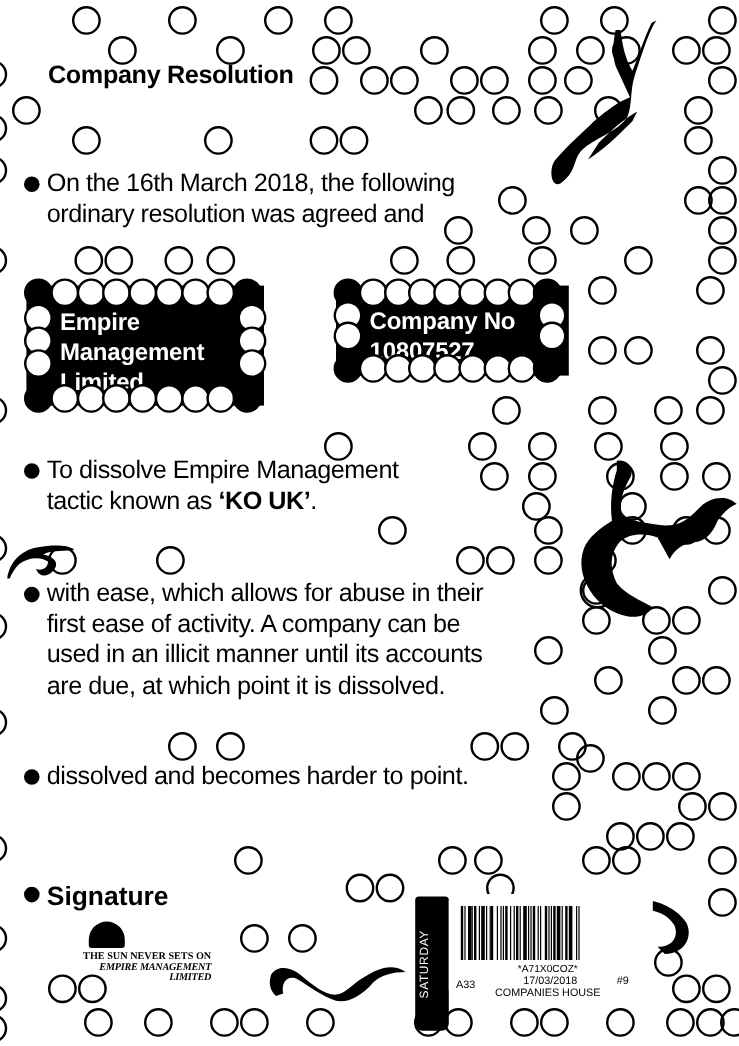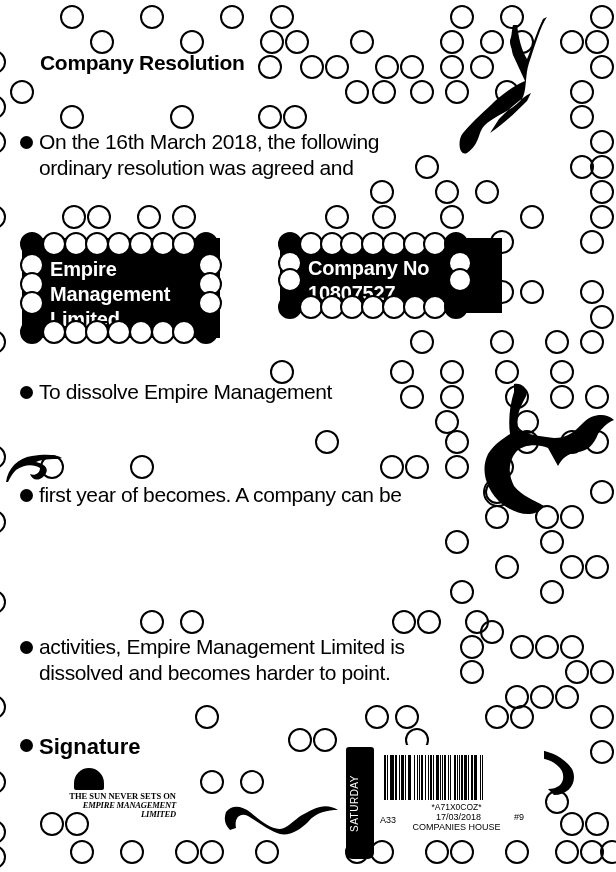--- a/index.html
+++ b/index.html
@@ -225,21 +225,21 @@
   <path d="M4 12 C10 4 20 6 28 12 C40 22 52 32 62 28 C70 24 74 18 82 14 C92 8 104 2 116 10 C106 10 94 12 86 22 C78 30 68 36 58 34 C46 30 36 22 26 16 C18 12 12 18 14 28 L8 30 C2 24 2 18 4 12 Z" fill="#000"></path>
 </svg>
 <svg class="blob" style="left:530px;top:745px" width="60" height="60" viewBox="0 0 60 60">
   <path d="M4 4 C20 6 34 12 42 24 C48 36 40 50 24 50 L18 44 C30 44 36 36 32 26 C26 16 16 14 6 12 Z" fill="#000"></path>
 </svg>
 
 <div class="title layer">
   <div>Company Resolution</div>
 </div>
 
-<div class="para layer" style="top:129px">
+<div class="para layer" style="top:140px">
   <span class="bullet"></span>
   <div class="text">
     <div>On the 16th March 2018, the following</div>
     <div>ordinary resolution was agreed and</div>
   </div>
 </div>
 
 <div class="badge layer" id="badge1" style="left:22px;top:238px;width:198px;height:100px">
   <div class="label" style="left:28px;top:19px">Empire</div>
   <div class="label" style="left:28px;top:44px">Management</div>
@@ -263,21 +263,21 @@
     <div class="dot black" style="left: 172px; top: -6px;"></div>
     <div class="dot black" style="left: 172px; top: 82px;"></div>
     <div class="dot" style="left: -2px; top: 15px;"></div>
     <div class="dot" style="left: 176px; top: 15px;"></div>
     <div class="dot" style="left: -2px; top: 34px;"></div>
     <div class="dot" style="left: 176px; top: 34px;"></div>
     <div class="dot" style="left: -2px; top: 53px;"></div>
     <div class="dot" style="left: 176px; top: 53px;"></div>
   </div>
 
-<div class="badge layer" id="badge2" style="left:280px;top:238px;width:222px;height:75px">
+<div class="badge layer" id="badge2" style="left:280px;top:238px;width:194px;height:75px">
   <div class="label" style="left:28px;top:18px">Company No</div>
   <div class="label" style="left:28px;top:43px">10807527</div>
 <div class="dot black" style="left: -2px; top: -6px;"></div>
     <div class="dot black" style="left: -2px; top: 57px;"></div>
     <div class="dot" style="left: 18.75px; top: -6px;"></div>
     <div class="dot" style="left: 18.75px; top: 57px;"></div>
     <div class="dot" style="left: 39.5px; top: -6px;"></div>
     <div class="dot" style="left: 39.5px; top: 57px;"></div>
     <div class="dot" style="left: 60.25px; top: -6px;"></div>
     <div class="dot" style="left: 60.25px; top: 57px;"></div>
@@ -294,34 +294,37 @@
     <div class="dot" style="left: -2px; top: 13px;"></div>
     <div class="dot" style="left: 168px; top: 13px;"></div>
     <div class="dot" style="left: -2px; top: 30px;"></div>
     <div class="dot" style="left: 168px; top: 30px;"></div>
   </div>
 
 <div class="para layer" style="top:379px">
   <span class="bullet"></span>
   <div class="text">
     <div>To dissolve Empire Management</div>
+    <div><span>tactic known as </span><b>‘KO UK’</b><span>.</span></div>
   </div>
 </div>
 
 <div class="para layer" style="top:482px">
   <span class="bullet"></span>
   <div class="text">
-    <div>first year of becomes. A company can be</div>
+    <div>with ease, which allows for abuse in their</div>
+    <div>first ease of activity. A company can be</div>
+    <div>used in an illicit manner until its accounts</div>
+    <div>are due, at which point it is dissolved.</div>
   </div>
 </div>
 
 <div class="para layer" style="top:634px">
   <span class="bullet"></span>
   <div class="text">
-    <div>activities, Empire Management Limited is</div>
     <div>dissolved and becomes harder to point.</div>
   </div>
 </div>
 
 <div class="sig-title layer">
   <span class="bullet"></span><span>Signature</span>
 </div>
 <div class="sun layer"></div>
 <div class="stamp layer">
   <div class="l1">THE SUN NEVER SETS ON</div>

